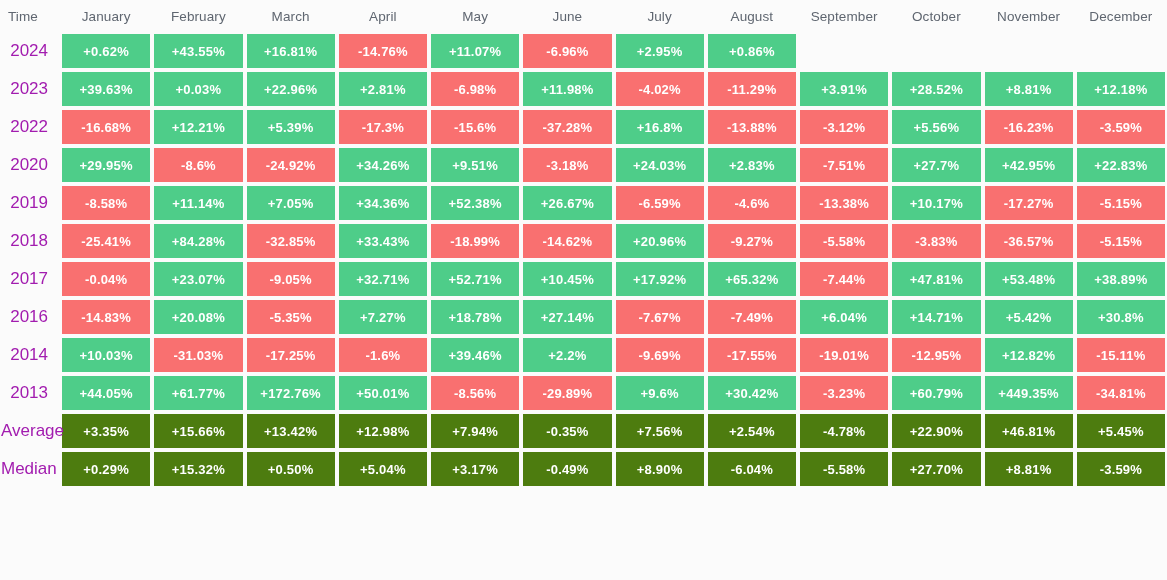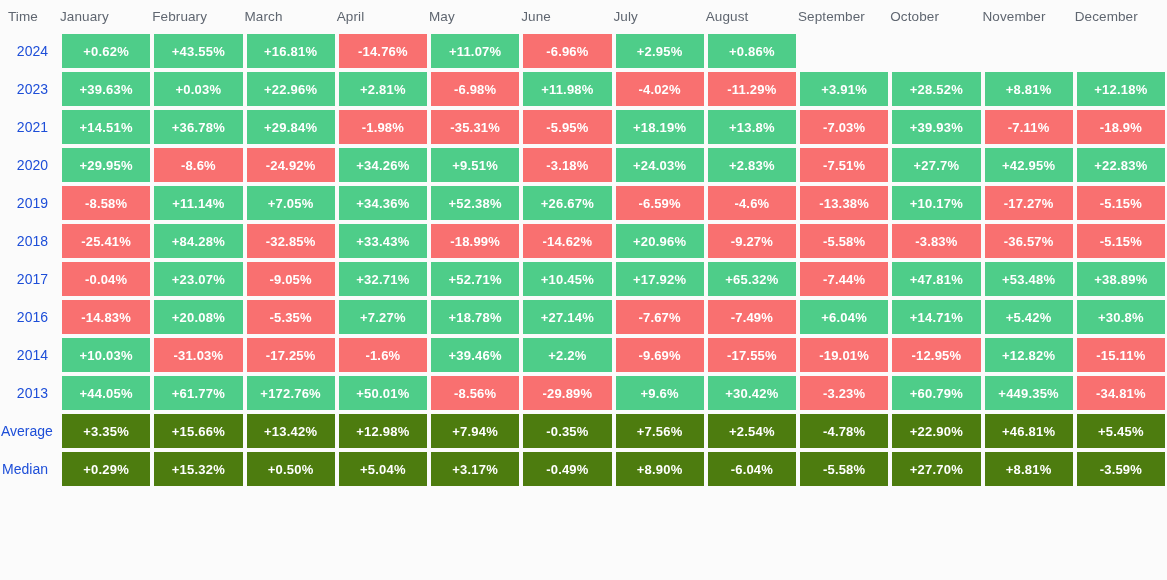--- a/index.html
+++ b/index.html
@@ -28,36 +28,36 @@
   col.col-time  { width: 60px; }
   col.col-month { width: 92.25px; }
 
   
   thead th {
     height: 32px;
     padding: 0;
     font-weight: normal;
     font-size: 13.5px;
     color: #5f6670;
-    text-align: left;
+    text-align: center;
     vertical-align: middle;
     background: #fbfbfb;
     letter-spacing: 0.1px;
   }
   thead th.head-time {
     text-align: left;
     padding-left: 8px;
   }
 
   
   td.rowlabel {
     text-align: right;
     padding-right: 12px;
-    font-size: 14px;
-    color: #1d4ed8;
+    font-size: 17px;
+    color: #a21caf;
     background: #fbfbfb;
     vertical-align: middle;
     white-space: nowrap;
   }
 
   
   td.cell {
     padding: 0;
     text-align: center;
     vertical-align: middle;
@@ -143,33 +143,33 @@
         <td class="cell neg">-6.98%</td>
         <td class="cell pos">+11.98%</td>
         <td class="cell neg">-4.02%</td>
         <td class="cell neg">-11.29%</td>
         <td class="cell pos">+3.91%</td>
         <td class="cell pos">+28.52%</td>
         <td class="cell pos">+8.81%</td>
         <td class="cell pos">+12.18%</td>
       </tr>
       <tr>
-        <td class="rowlabel">2021</td>
-        <td class="cell pos">+14.51%</td>
-        <td class="cell pos">+36.78%</td>
-        <td class="cell pos">+29.84%</td>
-        <td class="cell neg">-1.98%</td>
-        <td class="cell neg">-35.31%</td>
-        <td class="cell neg">-5.95%</td>
-        <td class="cell pos">+18.19%</td>
-        <td class="cell pos">+13.8%</td>
-        <td class="cell neg">-7.03%</td>
-        <td class="cell pos">+39.93%</td>
-        <td class="cell neg">-7.11%</td>
-        <td class="cell neg">-18.9%</td>
+        <td class="rowlabel">2022</td>
+        <td class="cell neg">-16.68%</td>
+        <td class="cell pos">+12.21%</td>
+        <td class="cell pos">+5.39%</td>
+        <td class="cell neg">-17.3%</td>
+        <td class="cell neg">-15.6%</td>
+        <td class="cell neg">-37.28%</td>
+        <td class="cell pos">+16.8%</td>
+        <td class="cell neg">-13.88%</td>
+        <td class="cell neg">-3.12%</td>
+        <td class="cell pos">+5.56%</td>
+        <td class="cell neg">-16.23%</td>
+        <td class="cell neg">-3.59%</td>
       </tr>
       <tr>
         <td class="rowlabel">2020</td>
         <td class="cell pos">+29.95%</td>
         <td class="cell neg">-8.6%</td>
         <td class="cell neg">-24.92%</td>
         <td class="cell pos">+34.26%</td>
         <td class="cell pos">+9.51%</td>
         <td class="cell neg">-3.18%</td>
         <td class="cell pos">+24.03%</td>

